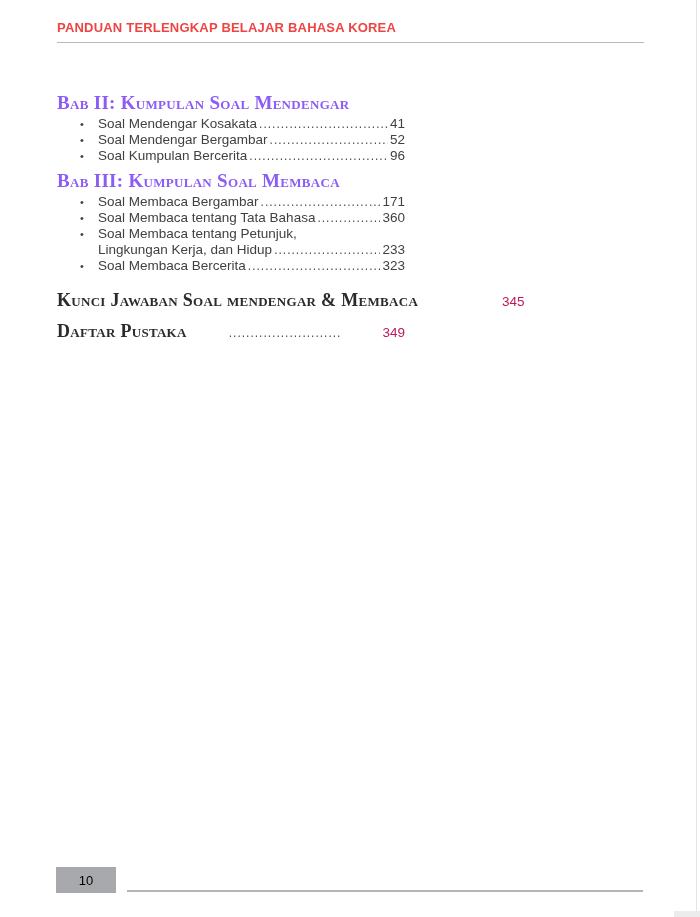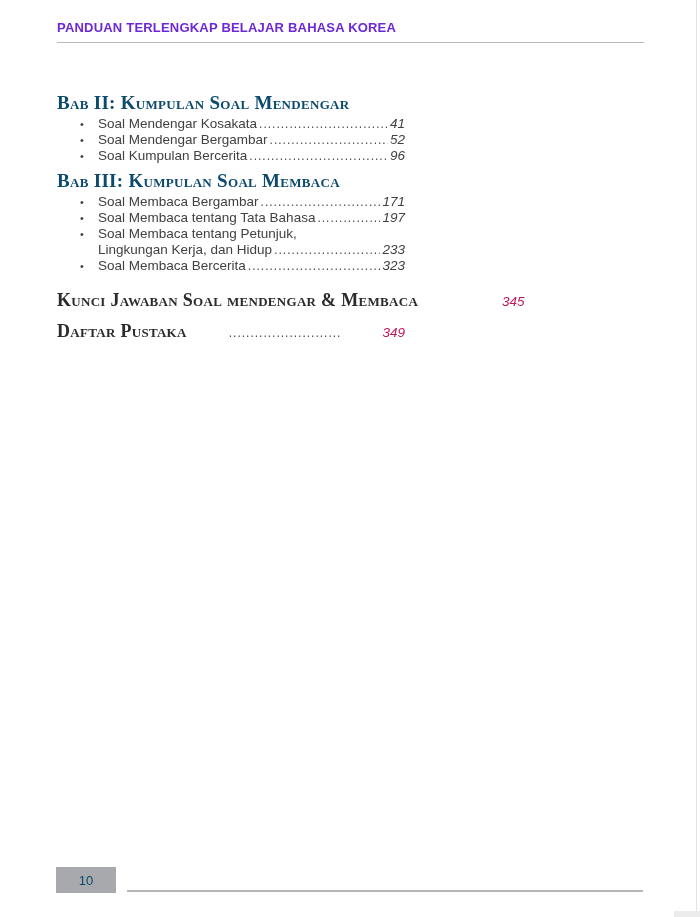--- a/index.html
+++ b/index.html
@@ -18,21 +18,21 @@
 
   
   .page-header {
     position: absolute;
     left: 57px; top: 20px;
     width: 587px;
   }
   .running-head {
     font-size: 13px;
     font-weight: 700;
-    color: #6d28d9;
+    color: #ef4444;
     letter-spacing: 0.2px;
     line-height: 16px;
   }
   .header-rule {
     margin-top: 6px;
     height: 1px;
     background: #b7b9bb;
   }
 
   
@@ -42,21 +42,21 @@
     width: 348px;
     color: #414144;
   }
   .toc-heading {
     font-family: "Liberation Serif", serif;
     font-variant: small-caps;
     font-weight: 700;
     font-size: 19px;
     line-height: 19px;
     letter-spacing: 0.3px;
-    color: #0c4a6e;
+    color: #8b5cf6;
     margin: 0 0 4px 0;
   }
   .toc-section { margin-bottom: 7px; }
   .toc-row {
     display: flex;
     align-items: baseline;
     font-size: 13.5px;
     line-height: 16px;
     color: #414144;
   }
@@ -78,21 +78,20 @@
     letter-spacing: 1px;
     font-size: 12px;
   }
   .leader::after {
     content: "..................................................................................................................";
   }
   .toc-page {
     flex: none;
     white-space: nowrap;
     text-align: left;
-    font-style: italic;
   }
   .toc-row.continuation .bullet-cell { visibility: hidden; }
 
   
   .back-row {
     display: flex;
     align-items: baseline;
     line-height: 17px;
     margin-top: 0.5px;
     gap: 40px;
@@ -107,21 +106,21 @@
   }
   .back-row .toc-page { font-size: 13.5px; color: #be185d; margin-top: 12px; }
   .back-matter { margin-top: 5px; }
 
   
   .footer-badge {
     position: absolute;
     left: 56px; top: 867px;
     width: 60px; height: 26px;
     background: #a7a9ac;
-    color: #0c4a6e;
+    color: #000000;
     font-size: 13px;
     display: flex;
     align-items: center;
     justify-content: center;
   }
   .footer-rule {
     position: absolute;
     left: 127px; top: 890px;
     width: 516px; height: 2px;
     background: #b3b5b7;
@@ -180,21 +179,21 @@
       <div class="toc-row">
         <span class="bullet-cell">•</span>
         <span class="toc-label">Soal Membaca Bergambar</span>
         <span class="leader"></span>
         <span class="toc-page">171</span>
       </div>
       <div class="toc-row">
         <span class="bullet-cell">•</span>
         <span class="toc-label">Soal Membaca tentang Tata Bahasa</span>
         <span class="leader"></span>
-        <span class="toc-page">197</span>
+        <span class="toc-page">360</span>
       </div>
       <div class="toc-row">
         <span class="bullet-cell">•</span>
         <span class="toc-label">Soal Membaca tentang Petunjuk,</span>
       </div>
       <div class="toc-row continuation">
         <span class="bullet-cell"></span>
         <span class="toc-label">Lingkungan Kerja, dan Hidup</span>
         <span class="leader"></span>
         <span class="toc-page">233</span>

